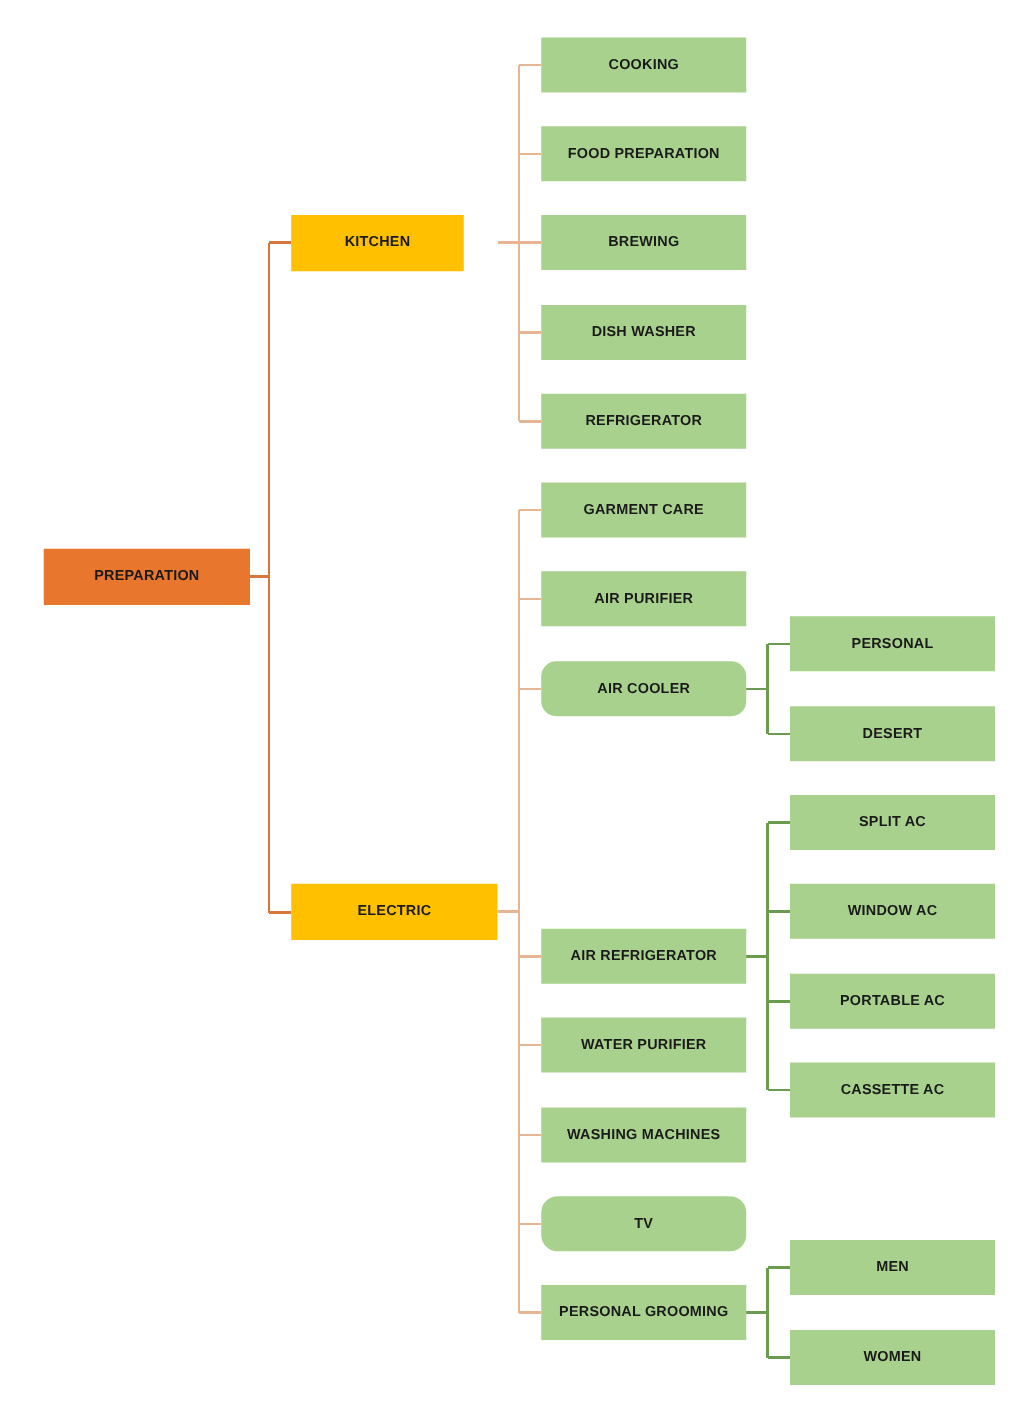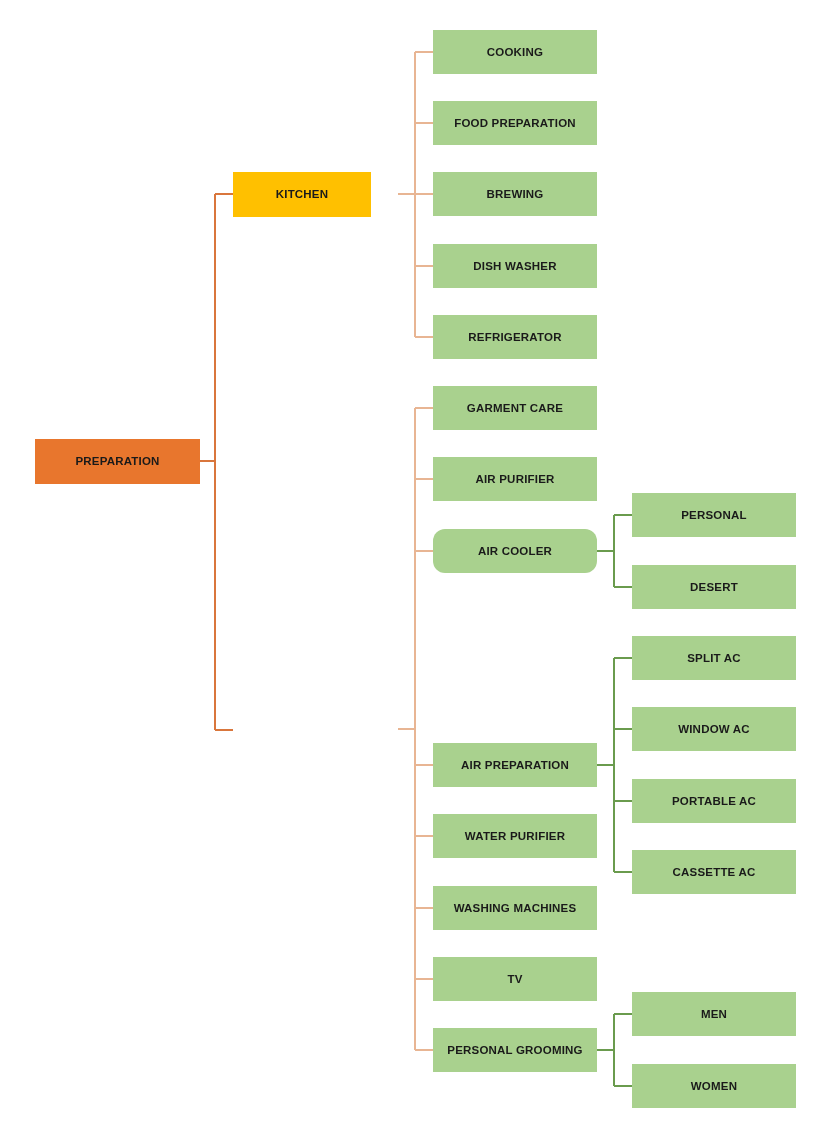--- a/index.html
+++ b/index.html
@@ -99,20 +99,23 @@
       <line x1="614" y1="1014" x2="632" y2="1014" stroke="#6A9B4E" stroke-width="2" shape-rendering="crispEdges"></line>
       <line x1="614" y1="1086" x2="632" y2="1086" stroke="#6A9B4E" stroke-width="2" shape-rendering="crispEdges"></line>
     </svg>
 
 <div class="node node-root" style="left: 35px; top: 439px; width: 165px; height: 45px; background: rgb(232, 118, 45);">
       <span class="node-label">PREPARATION</span>
     </div>
     <div class="node node-l2" style="left: 233px; top: 172px; width: 138px; height: 45px; background: rgb(255, 192, 0);">
       <span class="node-label">KITCHEN</span>
     </div>
+    <div class="node node-l2" style="left: 233px; top: 707px; width: 165px; height: 45px; background: rgb(255, 192, 0);">
+      <span class="node-label">ELECTRIC</span>
+    </div>
     <div class="node node-l3" style="left: 433px; top: 30px; width: 164px; height: 44px; background: rgb(169, 209, 142);">
       <span class="node-label">COOKING</span>
     </div>
     <div class="node node-l3" style="left: 433px; top: 101px; width: 164px; height: 44px; background: rgb(169, 209, 142);">
       <span class="node-label">FOOD PREPARATION</span>
     </div>
     <div class="node node-l3" style="left: 433px; top: 172px; width: 164px; height: 44px; background: rgb(169, 209, 142);">
       <span class="node-label">BREWING</span>
     </div>
     <div class="node node-l3" style="left: 433px; top: 244px; width: 164px; height: 44px; background: rgb(169, 209, 142);">
@@ -124,29 +127,29 @@
     <div class="node node-l3" style="left: 433px; top: 386px; width: 164px; height: 44px; background: rgb(169, 209, 142);">
       <span class="node-label">GARMENT CARE</span>
     </div>
     <div class="node node-l3" style="left: 433px; top: 457px; width: 164px; height: 44px; background: rgb(169, 209, 142);">
       <span class="node-label">AIR PURIFIER</span>
     </div>
     <div class="node node-l3" style="left: 433px; top: 529px; width: 164px; height: 44px; background: rgb(169, 209, 142); border-radius: 12px;">
       <span class="node-label">AIR COOLER</span>
     </div>
     <div class="node node-l3" style="left: 433px; top: 743px; width: 164px; height: 44px; background: rgb(169, 209, 142);">
-      <span class="node-label">AIR PREPARATION</span>
+      <span class="node-label">AIR REFRIGERATOR</span>
     </div>
     <div class="node node-l3" style="left: 433px; top: 814px; width: 164px; height: 44px; background: rgb(169, 209, 142);">
       <span class="node-label">WATER PURIFIER</span>
     </div>
     <div class="node node-l3" style="left: 433px; top: 886px; width: 164px; height: 44px; background: rgb(169, 209, 142);">
       <span class="node-label">WASHING MACHINES</span>
     </div>
-    <div class="node node-l3" style="left: 433px; top: 957px; width: 164px; height: 44px; background: rgb(169, 209, 142);">
+    <div class="node node-l3" style="left: 433px; top: 957px; width: 164px; height: 44px; background: rgb(169, 209, 142); border-radius: 13px;">
       <span class="node-label">TV</span>
     </div>
     <div class="node node-l3" style="left: 433px; top: 1028px; width: 164px; height: 44px; background: rgb(169, 209, 142);">
       <span class="node-label">PERSONAL GROOMING</span>
     </div>
     <div class="node node-l4" style="left: 632px; top: 493px; width: 164px; height: 44px; background: rgb(169, 209, 142);">
       <span class="node-label">PERSONAL</span>
     </div>
     <div class="node node-l4" style="left: 632px; top: 565px; width: 164px; height: 44px; background: rgb(169, 209, 142);">
       <span class="node-label">DESERT</span>

